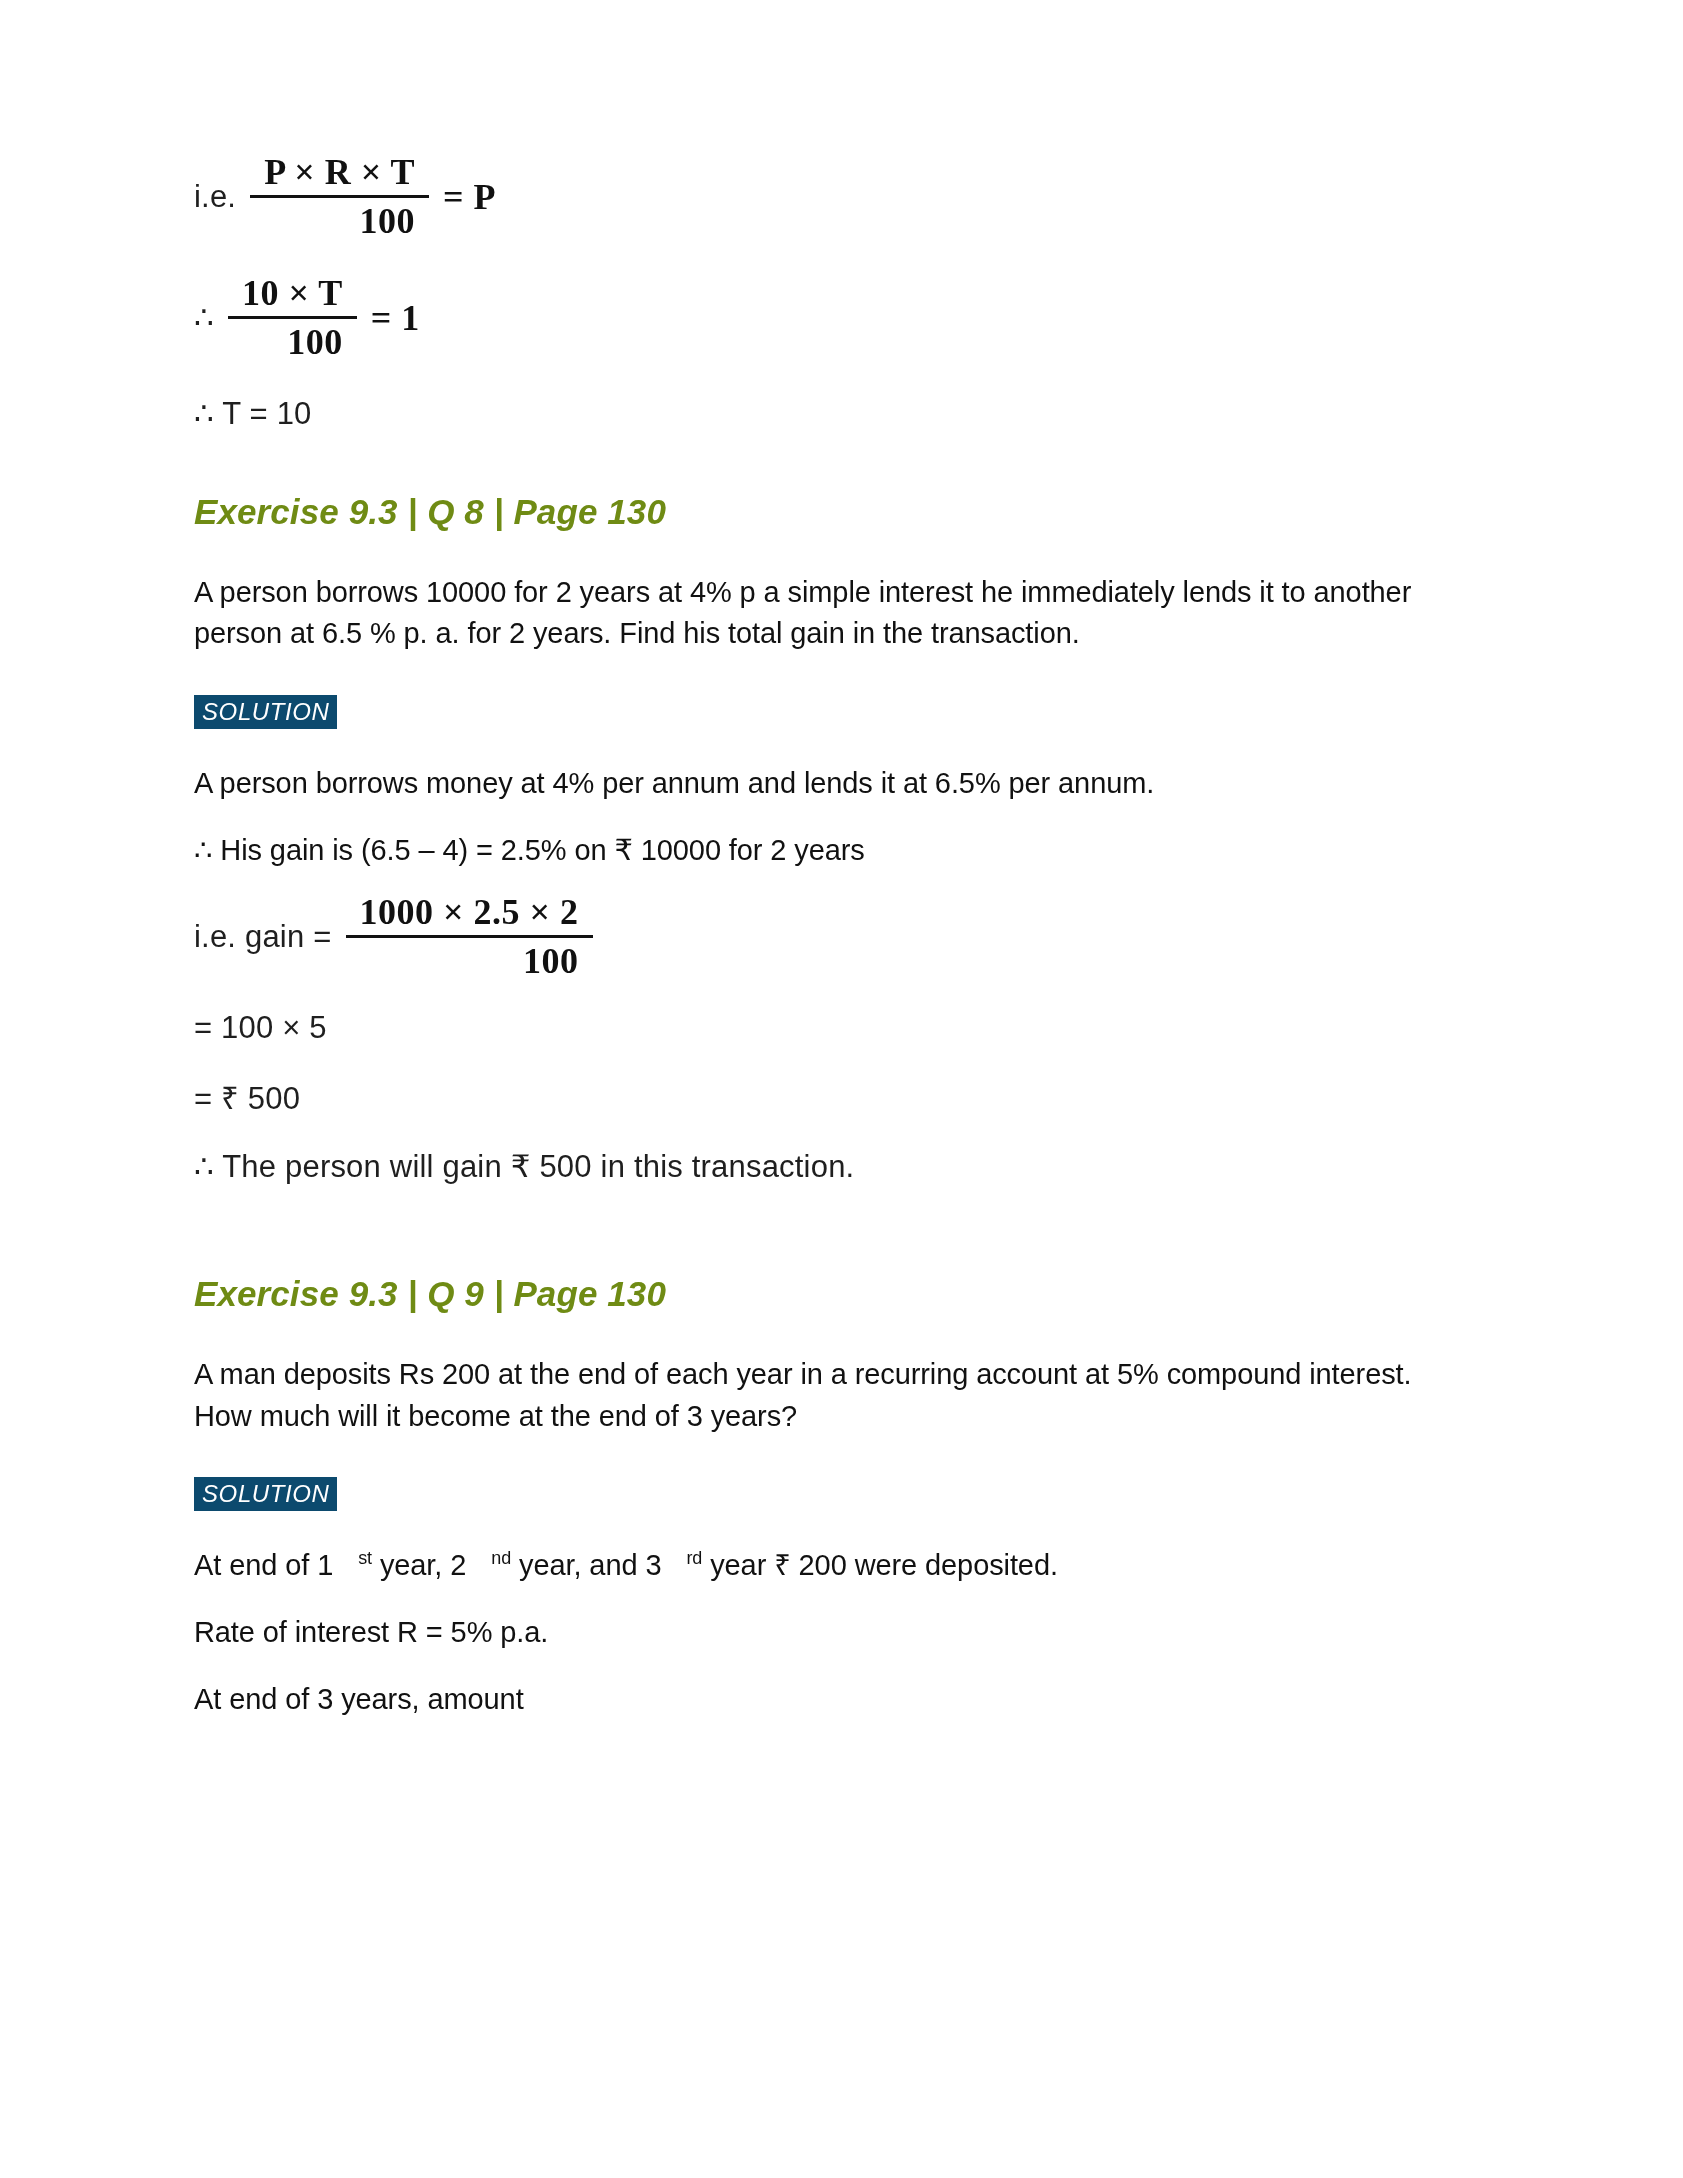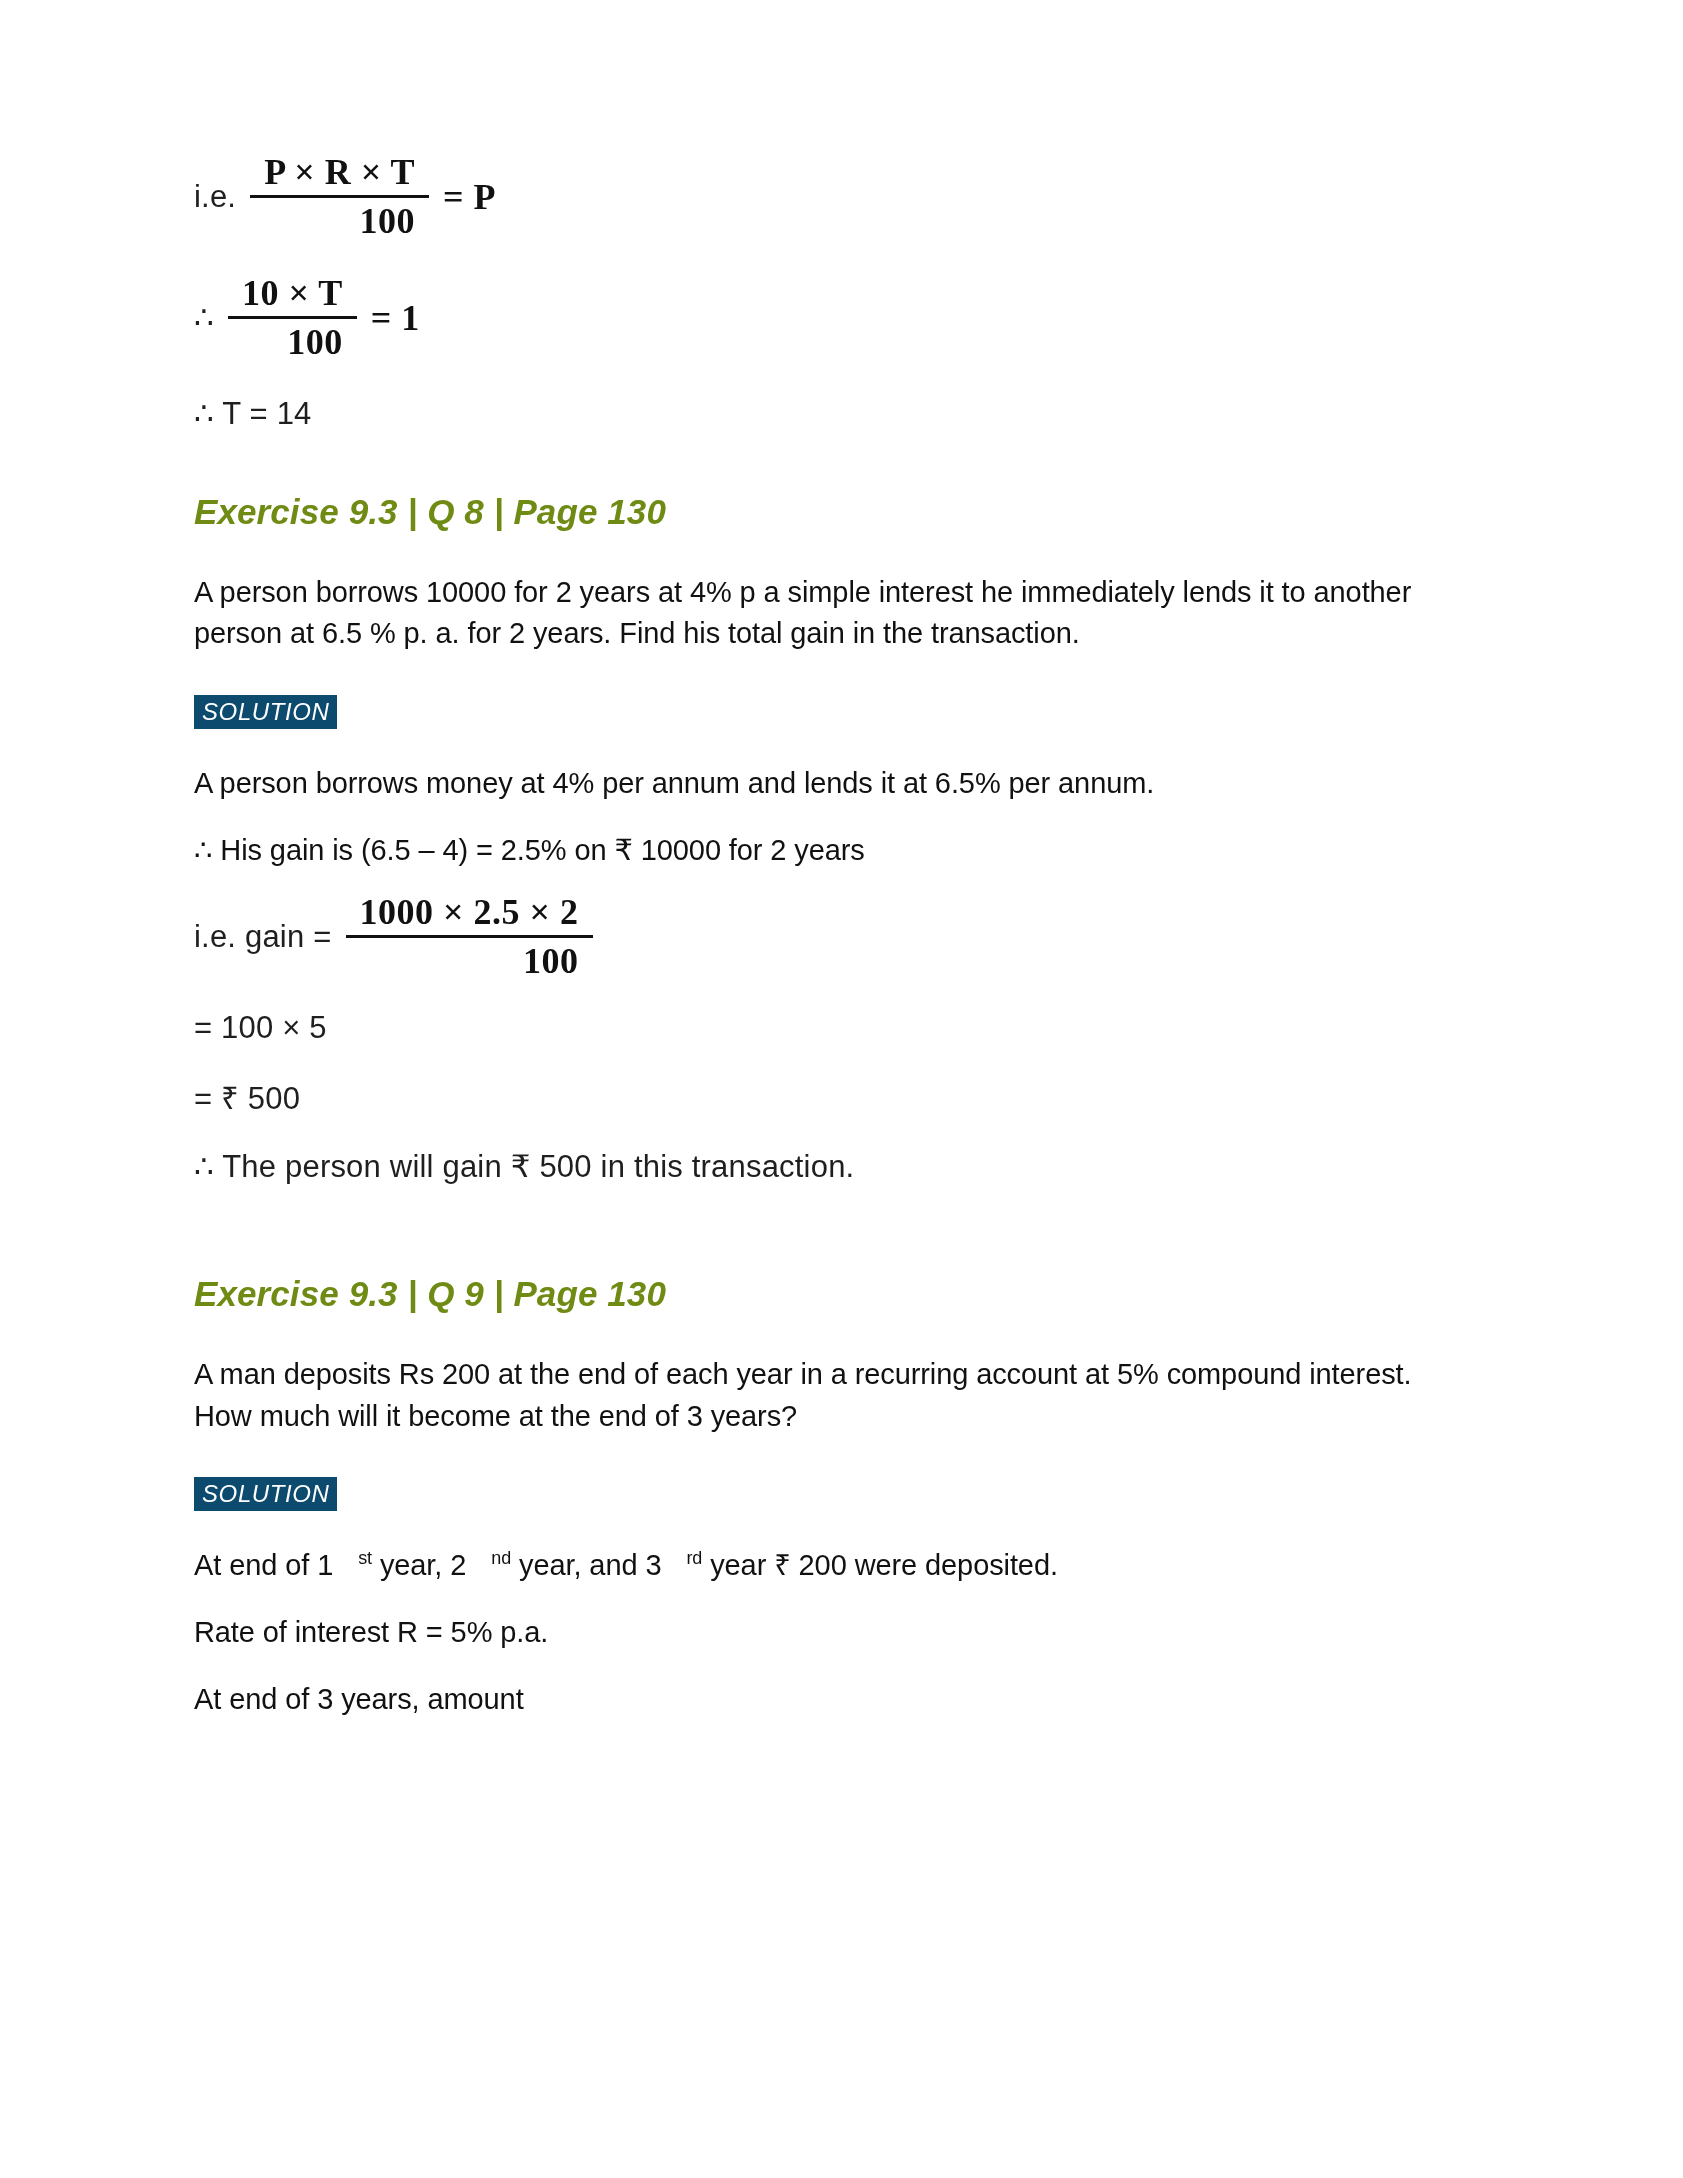--- a/index.html
+++ b/index.html
@@ -149,21 +149,21 @@
       <span class="frac">
         <span class="num">10 × T</span>
         <span class="bar"></span>
         <span class="den">100</span>
       </span>
       <span class="eqtail">= 1</span>
     </div>
 
     <div class="sp-30"></div>
 
-    <div class="plain-math">∴ T = 14</div>
+    <div class="plain-math">∴ T = 10</div>
 
     <div class="sp-26"></div>
 
 
     <div class="sp-34"></div>
 
     <div class="ex-head">Exercise 9.3 | Q 8 | Page 130</div>
 
     <div class="sp-40"></div>
 

